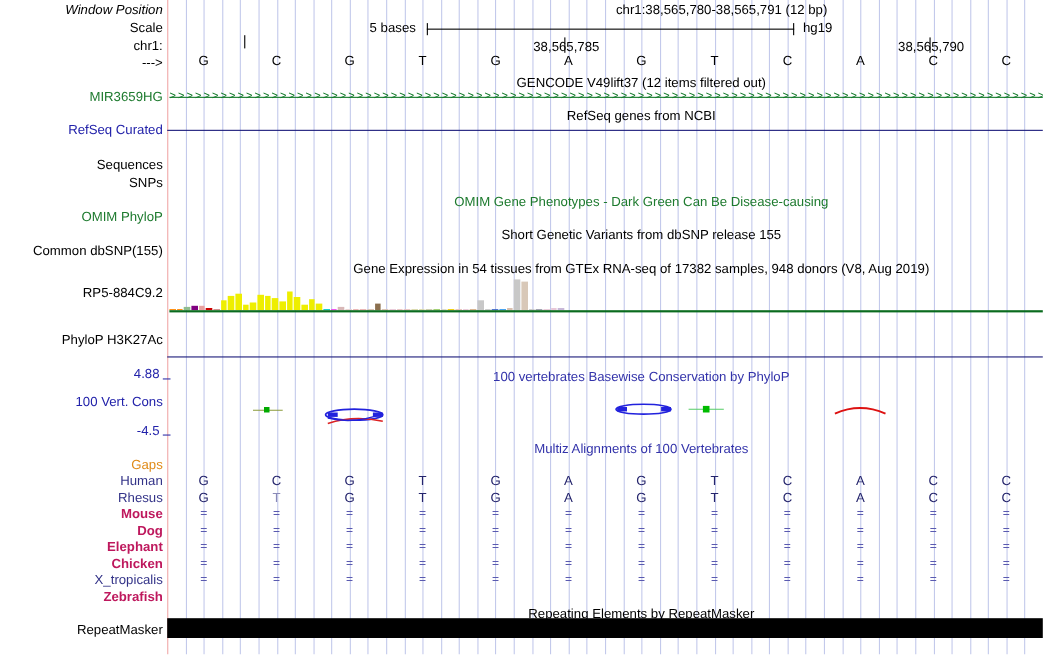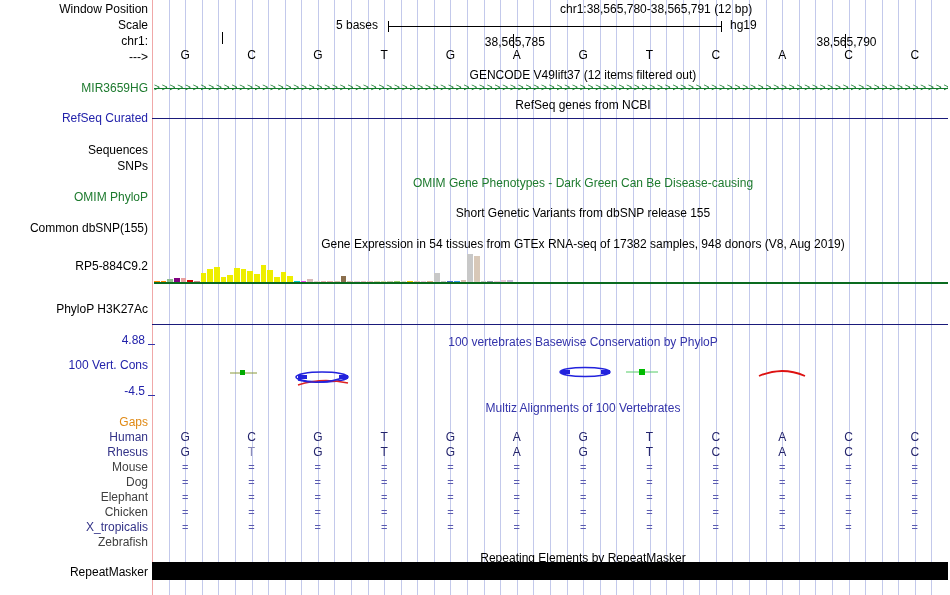--- a/index.html
+++ b/index.html
@@ -13,21 +13,21 @@
   
   .gridwrap{position:absolute;left:0;top:0;width:950px;height:595px;pointer-events:none;}
   .gline{position:absolute;top:0;width:1px;height:595px;background:#b8c0e8;opacity:.85;}
   .leftedge{position:absolute;top:0;width:1px;height:595px;background:#f0a8a8;}
 
   
   .lab{position:absolute;right:0;text-align:right;white-space:nowrap;
        width:152px;padding-right:4px;box-sizing:border-box;line-height:14px;}
   .lab-blue{color:#2222aa;}
   .lab-green{color:#1d7a2e;}
-  .lab-dkgreen{color:#404040;}
+  .lab-dkgreen{color:#be185d;font-weight:bold;}
   .lab-orange{color:#e08a16;}
   .lab-navy{color:#333388;}
   .lab-black{color:#000;}
 
   
   .ctitle{position:absolute;left:152px;width:862px;text-align:center;white-space:nowrap;}
   .t-black{color:#000;}
   .t-blue{color:#3333aa;}
   .t-green{color:#1d7a2e;}
 
@@ -120,21 +120,21 @@
       <div class="gline" style="left: 815px;"></div>
       <div class="gline" style="left: 832px;"></div>
       <div class="gline" style="left: 849px;"></div>
       <div class="gline" style="left: 865px;"></div>
       <div class="gline" style="left: 882px;"></div>
       <div class="gline" style="left: 898px;"></div>
       <div class="gline" style="left: 915px;"></div>
       <div class="gline" style="left: 931px;"></div>
     </div>
 
-  <div class="lab lab-black hdr" style="top:2px;left:0;">Window Position</div>
+  <div class="lab lab-black hdr" style="top:2px;left:0;font-style:italic;">Window Position</div>
   <div class="hdr" style="left:560px;top:2px;">chr1:38,565,780-38,565,791 (12 bp)</div>
 
   <div class="lab lab-black hdr" style="top:18px;left:0;">Scale</div>
   <div class="hdr" style="left:336px;top:18px;">5 bases</div>
   <div class="sbar" style="left:388px;top:26px;width:334px;"></div>
   <div class="stick" style="left:388px;top:21px;"></div>
   <div class="stick" style="left:721px;top:21px;"></div>
   <div class="hdr" style="left:730px;top:18px;">hg19</div>
 
   <div class="lab lab-black hdr" style="top:34px;left:0;">chr1:</div>

